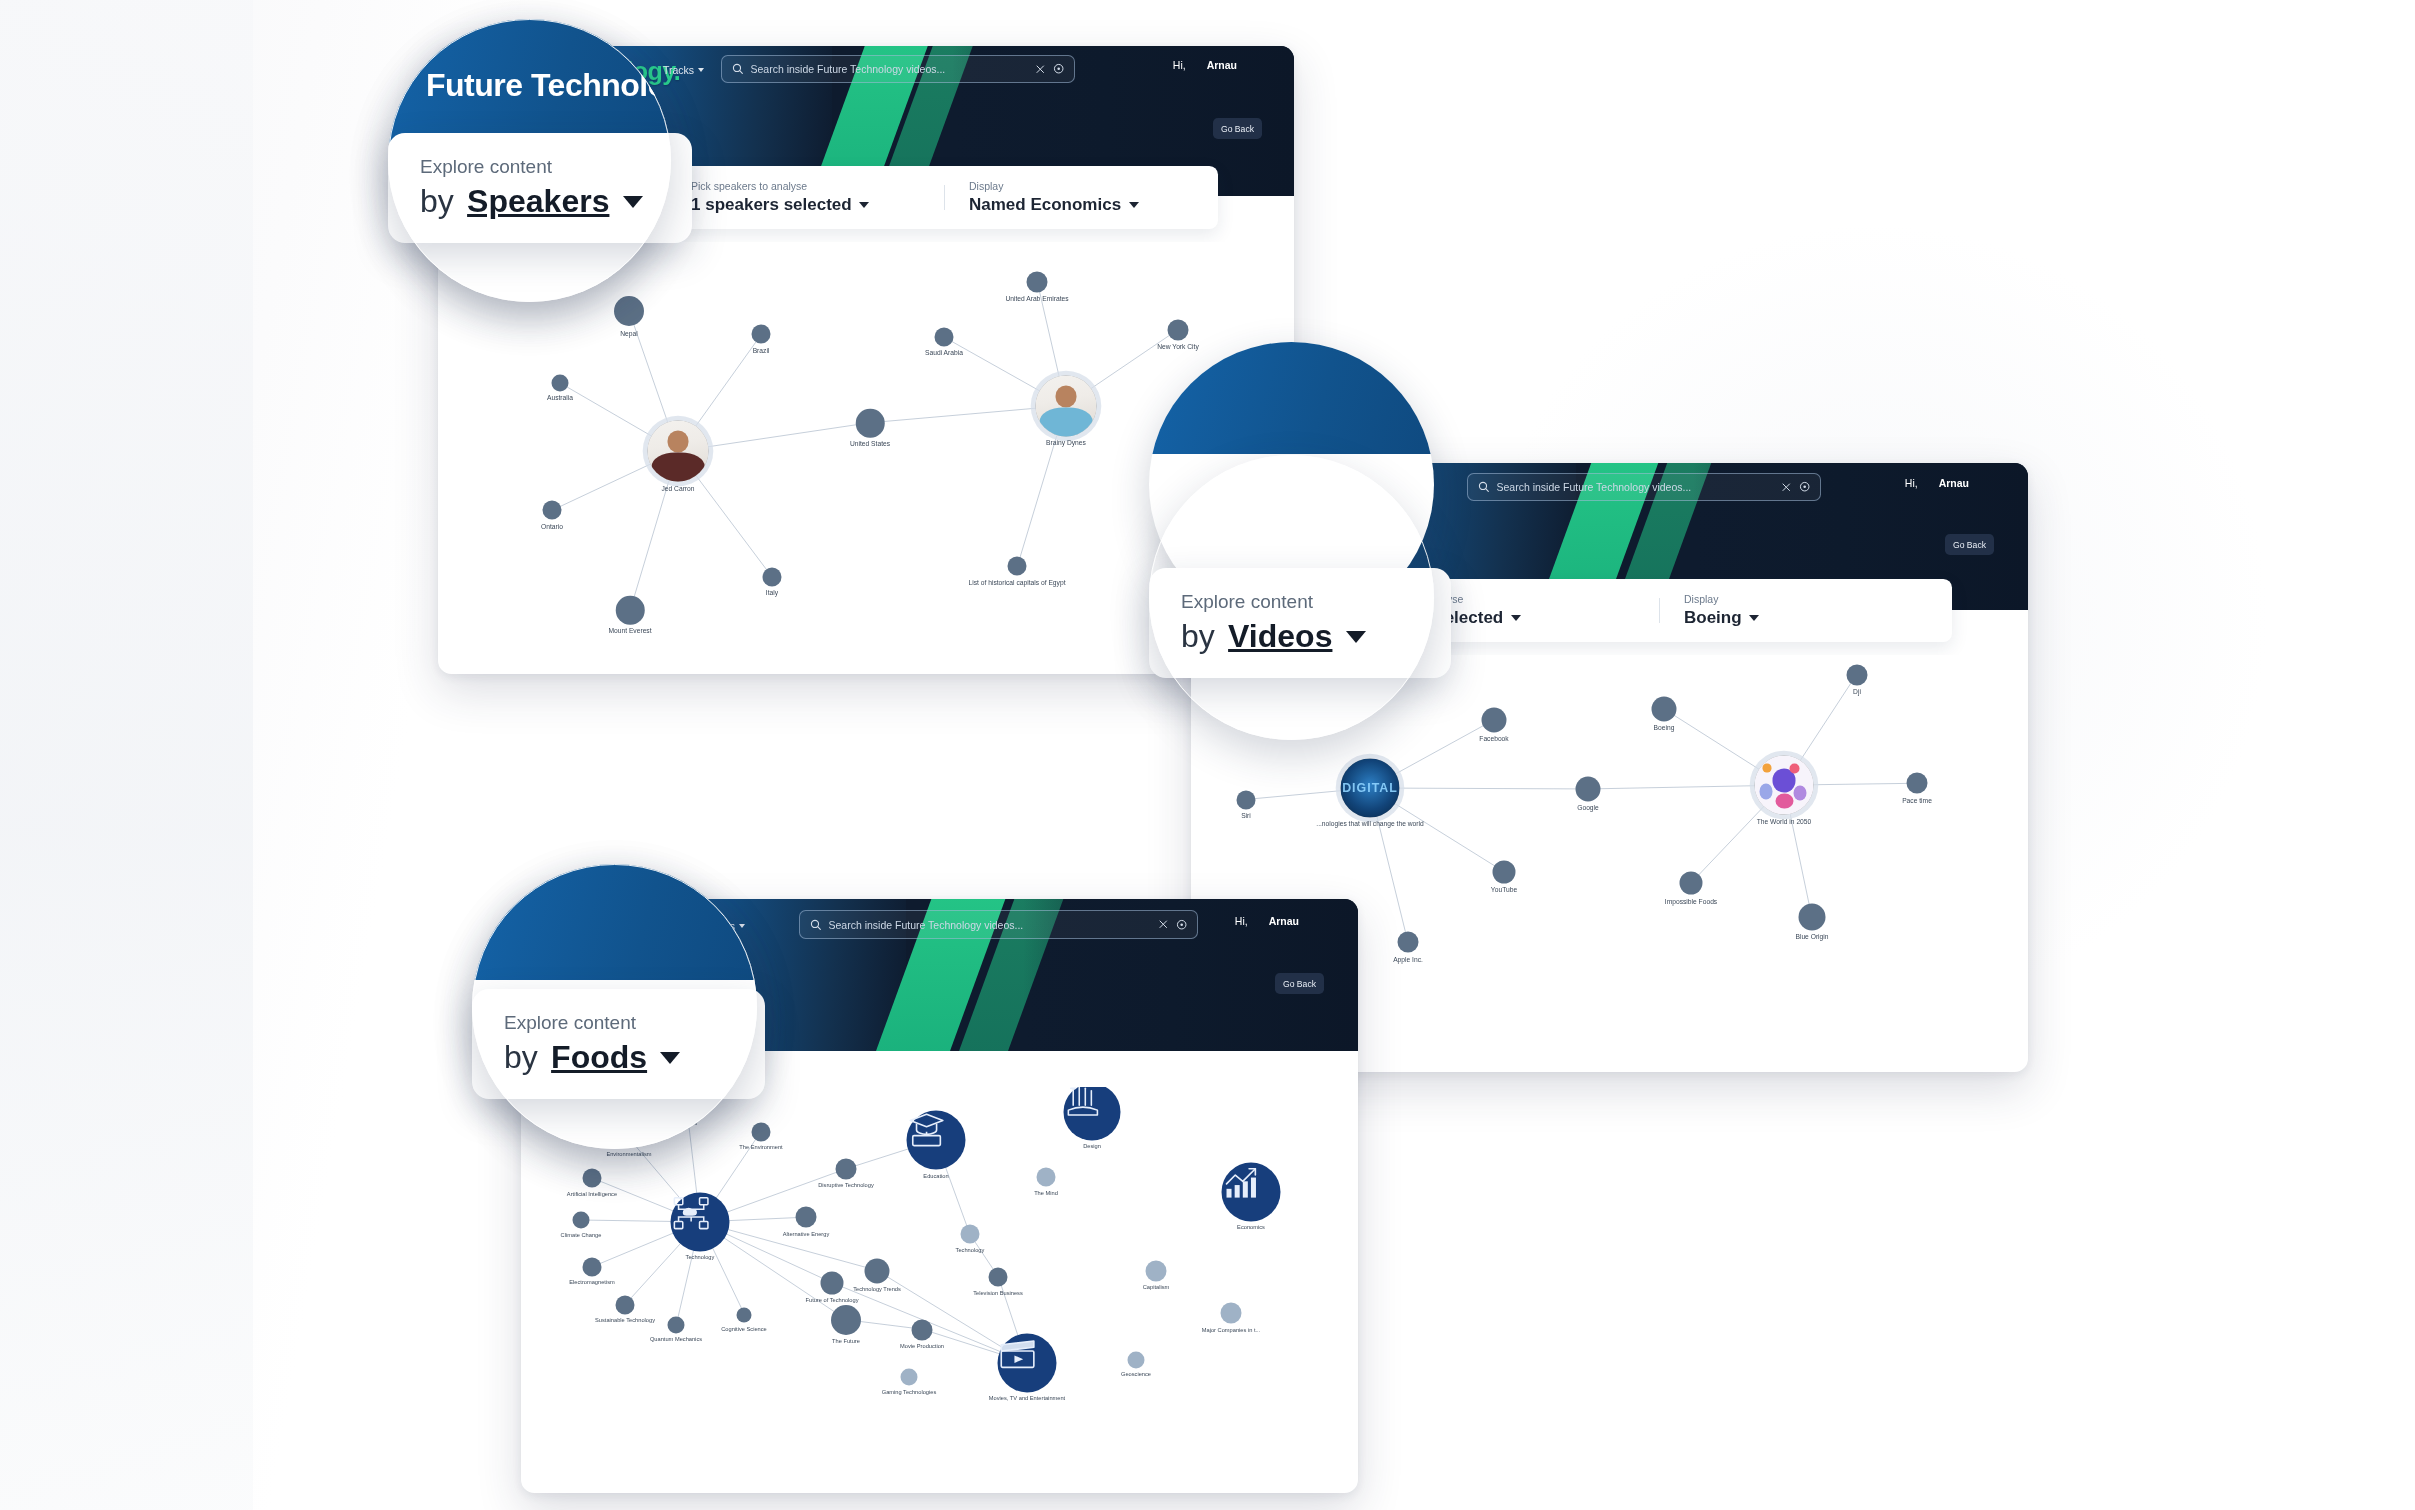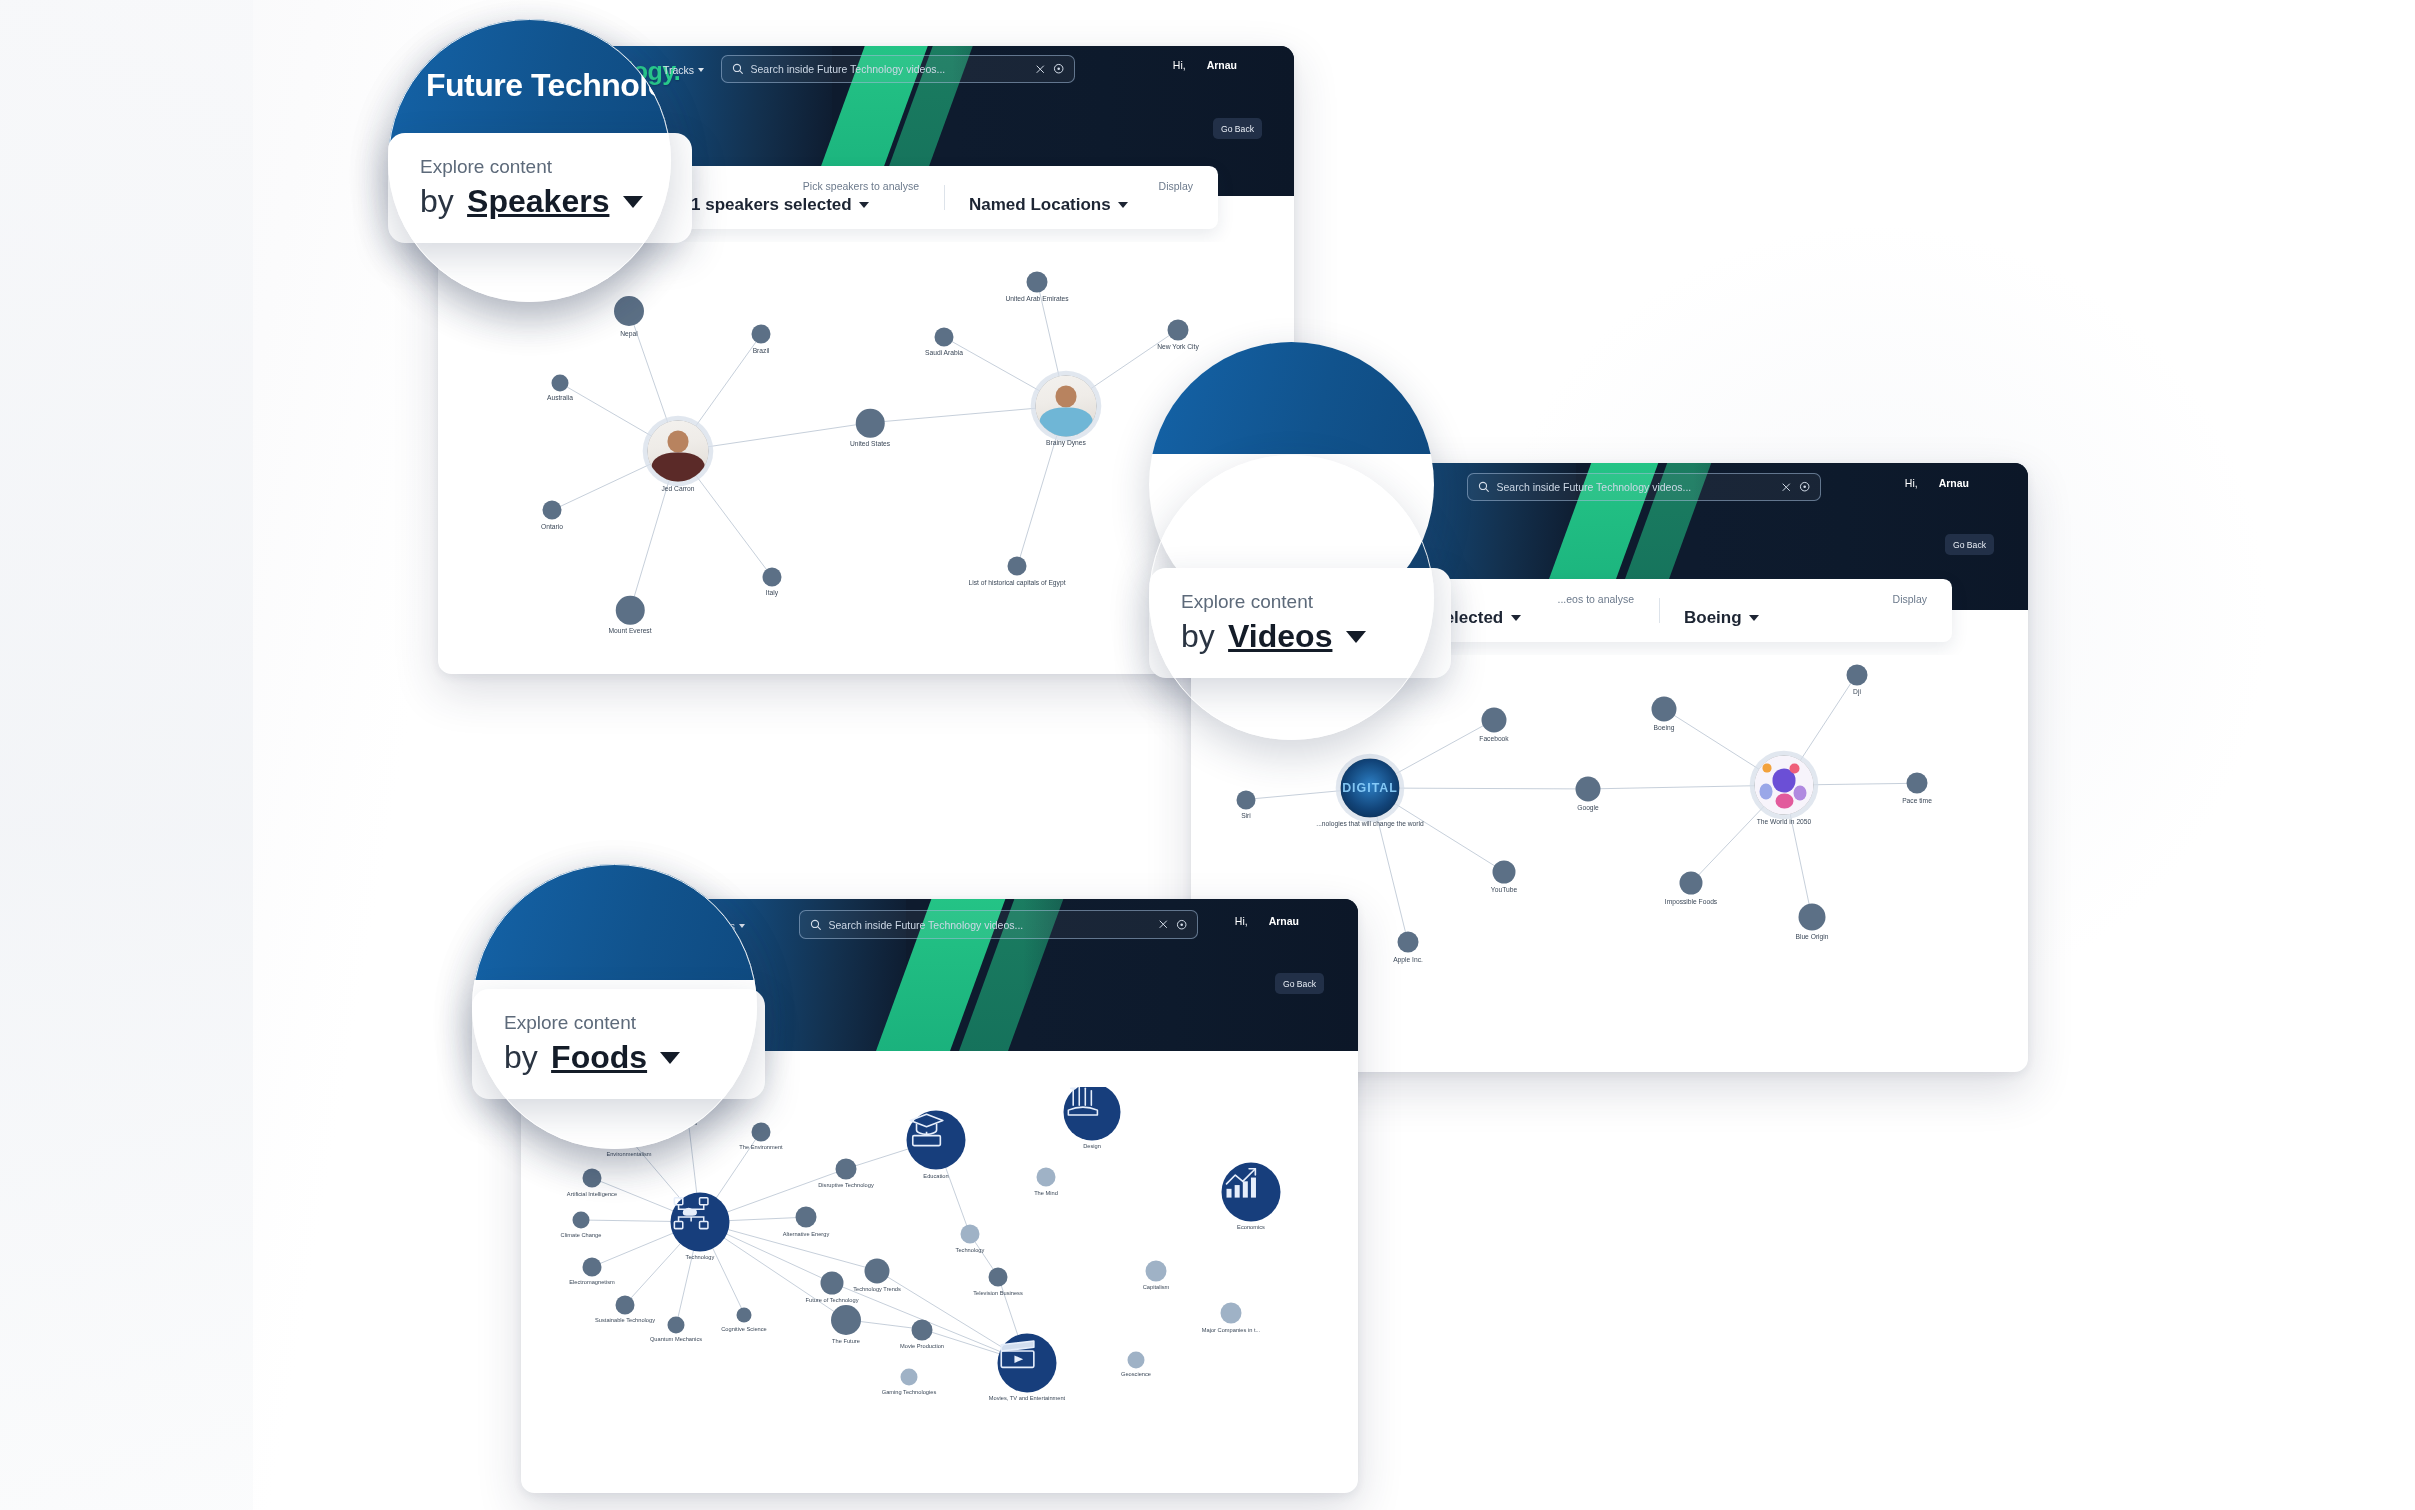--- a/index.html
+++ b/index.html
@@ -92,21 +92,21 @@
     border-radius:4.8px; display:flex; align-items:center; justify-content:center;
     white-space:nowrap;
   }
 
   
   .filterbar {
     position:absolute; background:#fff; border-radius:8.6px;
     box-shadow:0 5.7px 17px rgba(30,45,75,.10);
     display:flex; align-items:center;
   }
-  .filter-group { position:relative; padding:0 25px; display:flex; flex-direction:column; justify-content:center;text-align:right; }
+  .filter-group { position:relative; padding:0 25px; display:flex; flex-direction:column; justify-content:center; }
   .filter-group + .filter-group::before {
     content:""; position:absolute; left:0; top:14%; bottom:14%; width:1px; background:#dde3ea;
   }
   .filter-label { color:#6c7a8c; }
   .filter-value { color:#1d2533; font-weight:600; display:flex; align-items:center; gap:7.6px; white-space:nowrap; }
   .caret-md { display:inline-block; width:0;height:0;border-left:5.7px solid transparent;border-right:5.7px solid transparent;border-top:6.7px solid #1d2533; }
 
   
   .canvas { position:absolute; background:#fff; overflow:hidden; }
   .canvas svg { position:absolute; left:0; top:0; }
@@ -224,21 +224,21 @@
       <div class="filter-group" style="width:278px;">
         <div class="filter-label" style="font-size:10.5px; margin-bottom:3.8px;">Pick speakers to analyse</div>
         <div class="filter-value" style="font-size:17px;">
           <span>1 speakers selected</span>
           <i class="caret-md"></i>
         </div>
       </div>
       <div class="filter-group" style="width:274px;">
         <div class="filter-label" style="font-size:10.5px; margin-bottom:3.8px;">Display</div>
         <div class="filter-value" style="font-size:17px;">
-          <span>Named Locations</span>
+          <span>Named Economics</span>
           <i class="caret-md"></i>
         </div>
       </div>
     </div>
 
     <div class="canvas" id="canvas-speakers" style="left:59px; top:196px; width:761px; height:409px;">
         <svg width="761" height="409" viewBox="0 0 800 430">
           <line x1="190" y1="220" x2="139" y2="73" stroke="#c3ccd8" stroke-width="1"></line>
           <line x1="190" y1="220" x2="278" y2="97" stroke="#c3ccd8" stroke-width="1"></line>
           <line x1="190" y1="220" x2="66" y2="148" stroke="#c3ccd8" stroke-width="1"></line>

